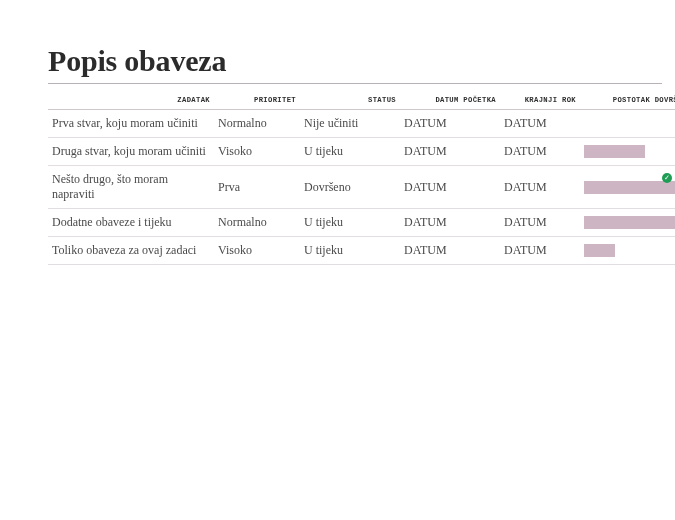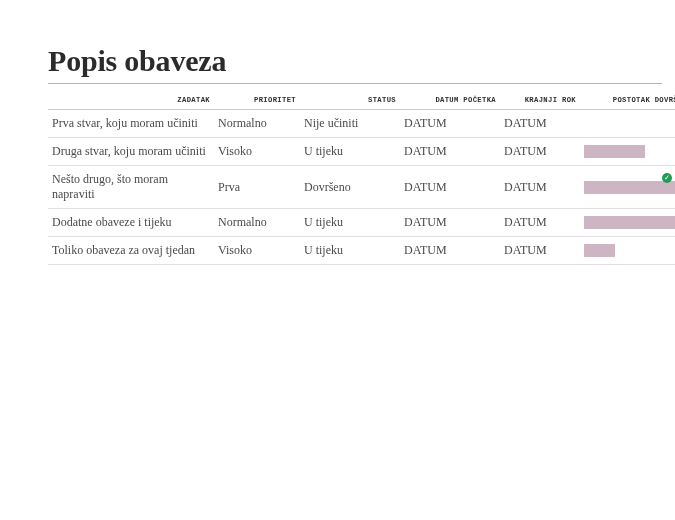--- a/index.html
+++ b/index.html
@@ -179,21 +179,21 @@
         <td class="col-start date">DATUM</td>
         <td class="col-due date">DATUM</td>
         <td class="col-pct pct-cell">
           <span class="pct-wrap">
             <span class="pct-bar" style="width: 75%; background: rgb(196, 168, 184);"></span>
 
           </span>
         </td>
       </tr>
       <tr>
-        <td class="col-task">Toliko obaveza za ovaj tjedan</td>
+        <td class="col-task">Toliko obaveza za ovaj zadaci</td>
         <td class="col-prio">Visoko</td>
         <td class="col-status">U tijeku</td>
         <td class="col-start date">DATUM</td>
         <td class="col-due date">DATUM</td>
         <td class="col-pct pct-cell">
           <span class="pct-wrap">
             <span class="pct-bar" style="width: 25%; background: rgb(196, 168, 184);"></span>
 
           </span>
         </td>

